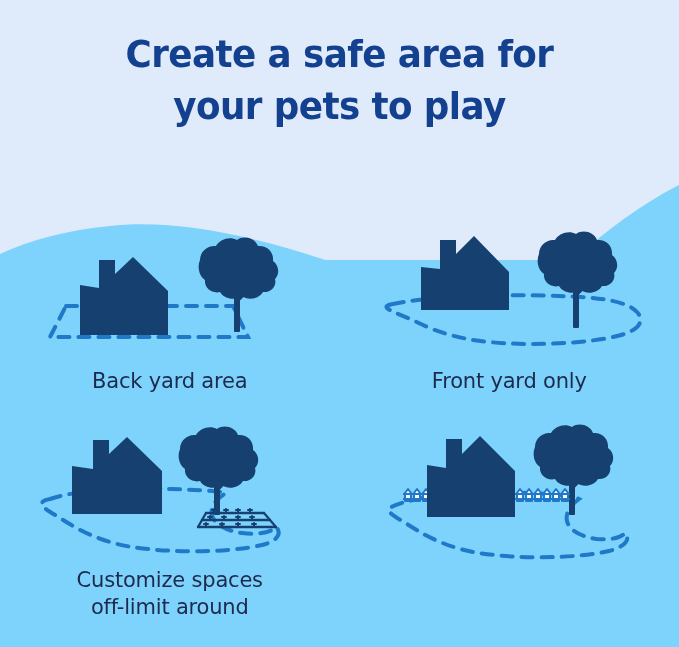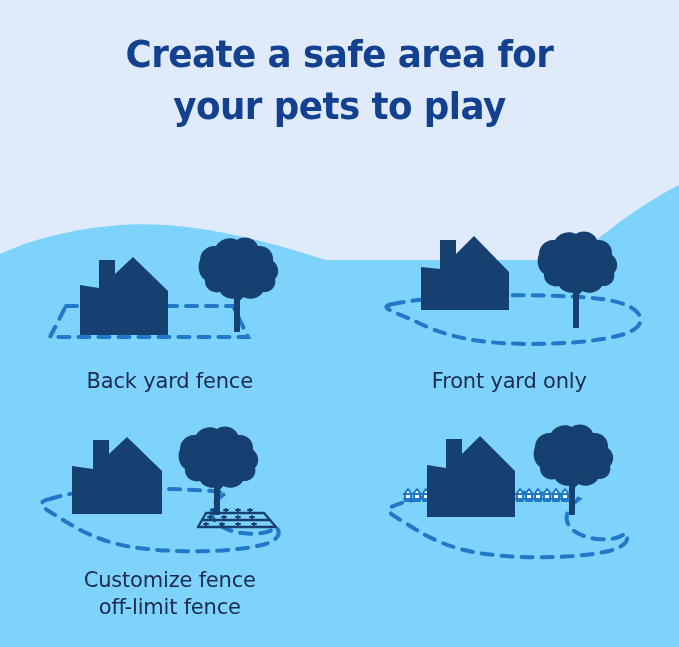--- a/index.html
+++ b/index.html
@@ -153,21 +153,21 @@
                      L148,69
                      L113,35
                      L95,52
                      L95,38
                      L79,38
                      L79,66 Z"></path>
           </g>
         </svg>
       </div>
       <div class="card-label">
-        <span>Back yard fence</span>
+        <span>Back yard area</span>
       </div>
     </div>
 
     <div class="card">
       <div class="art">
         <svg width="300" height="140" viewBox="0 0 300 140" xmlns="http://www.w3.org/2000/svg">
 
           <g fill="none" stroke="#2079c8" stroke-width="4" stroke-linecap="round" stroke-dasharray="11 9">
             <path d="M34,82
                      C70,74 150,72 200,74
@@ -276,22 +276,22 @@
               <path d="M232,95 L232,99 M230,96 L234,96"></path>
               <path d="M186,102 L186,106 M184,103 L188,103"></path>
               <path d="M202,102 L202,106 M200,103 L204,103"></path>
               <path d="M218,102 L218,106 M216,103 L220,103"></path>
               <path d="M234,102 L234,106 M232,103 L236,103"></path>
             </g>
           </g>
         </svg>
       </div>
       <div class="card-label">
-        <span class="ln2">Customize fence</span>
-        <span class="ln2">off-limit fence</span>
+        <span class="ln2">Customize spaces</span>
+        <span class="ln2">off-limit around</span>
       </div>
     </div>
 
     <div class="card card-row-2">
       <div class="art">
         <svg width="300" height="140" viewBox="0 0 300 140" xmlns="http://www.w3.org/2000/svg">
 
           <g fill="none" stroke="#2079c8" stroke-width="4" stroke-linecap="round" stroke-dasharray="11 9">
             <path d="M60,78
                      C64,76 74,74 90,73

